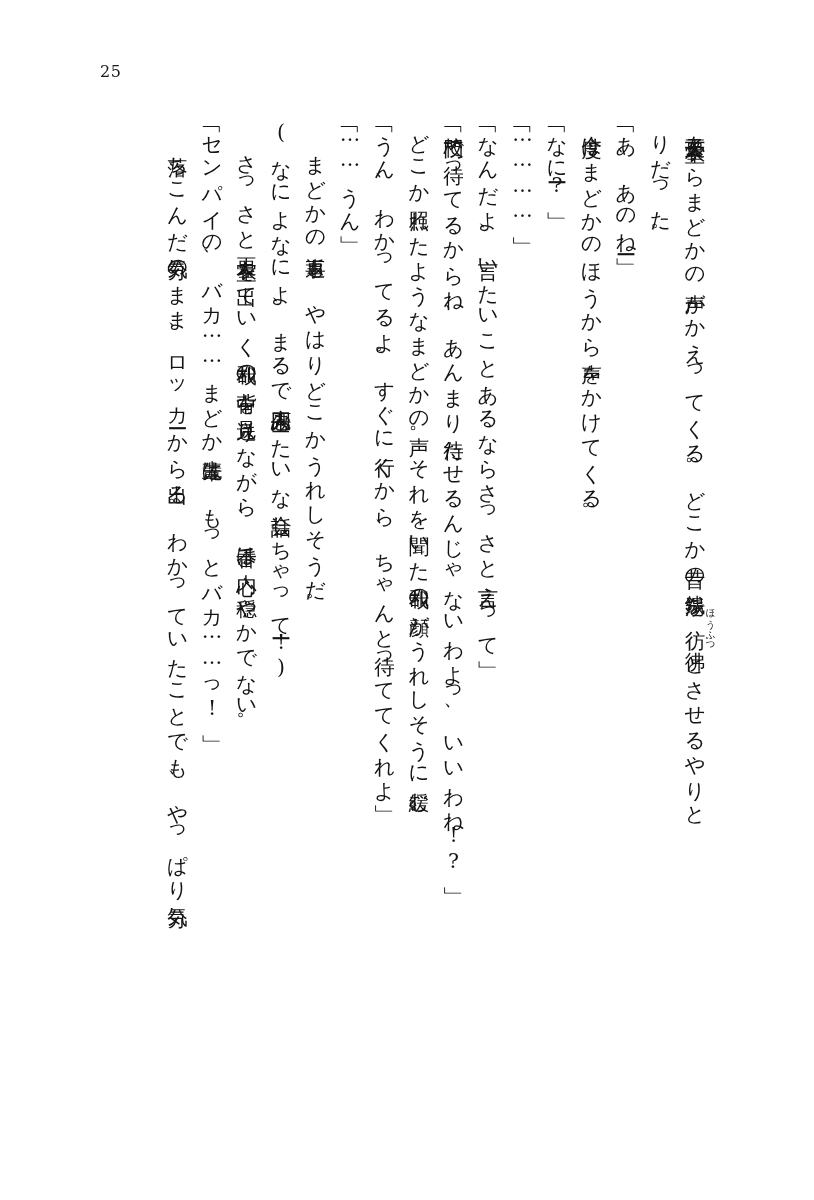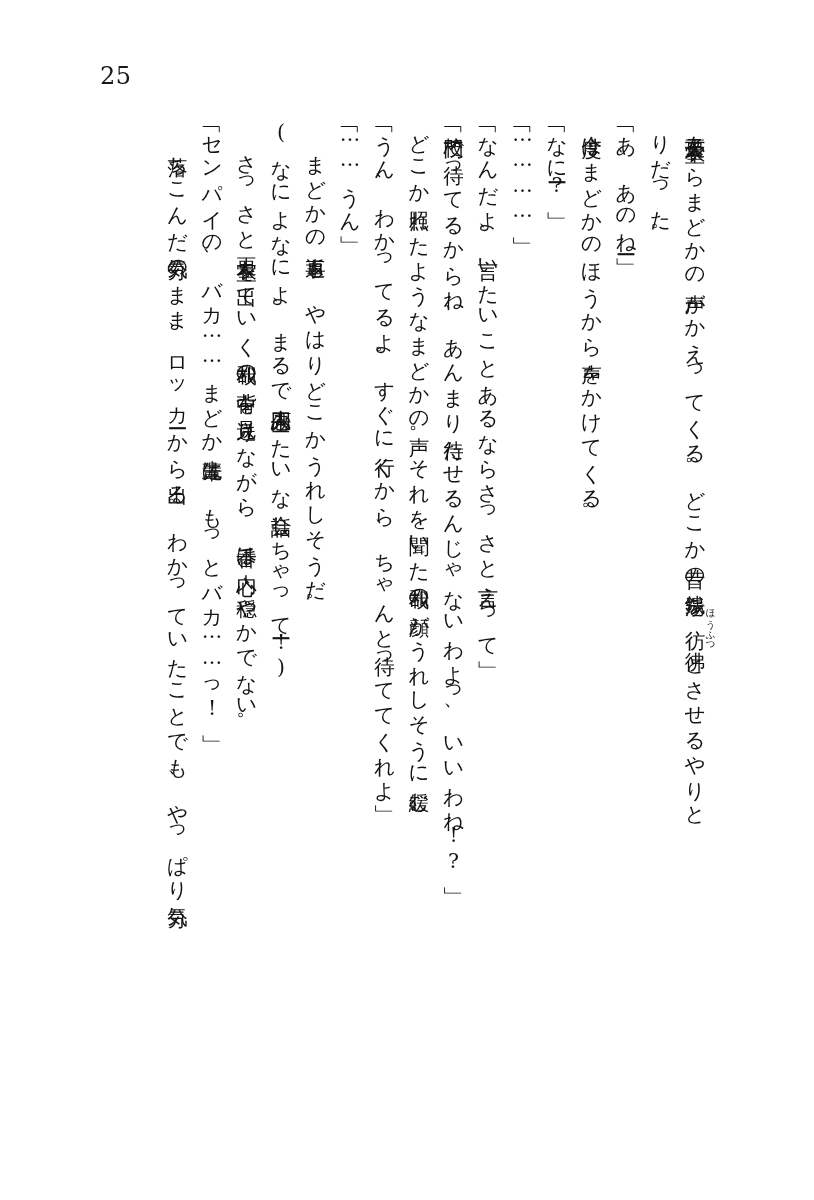--- a/index.html
+++ b/index.html
@@ -16,21 +16,21 @@
     width: 814px;
     height: 1200px;
     background: #ffffff;
     overflow: hidden;
     box-sizing: border-box;
   }
   .page-number {
     position: absolute;
     top: 62px;
     left: 100px;
-    font-size: 24px;
+    font-size: 16px;
     letter-spacing: 0.5px;
     color: #1a1a1a;
     font-family: "DejaVu Serif", "Liberation Serif", serif;
   }
   .text-body {
     position: absolute;
     top: 120px;
     left: 56px;
     width: 660px;
     height: 990px;

